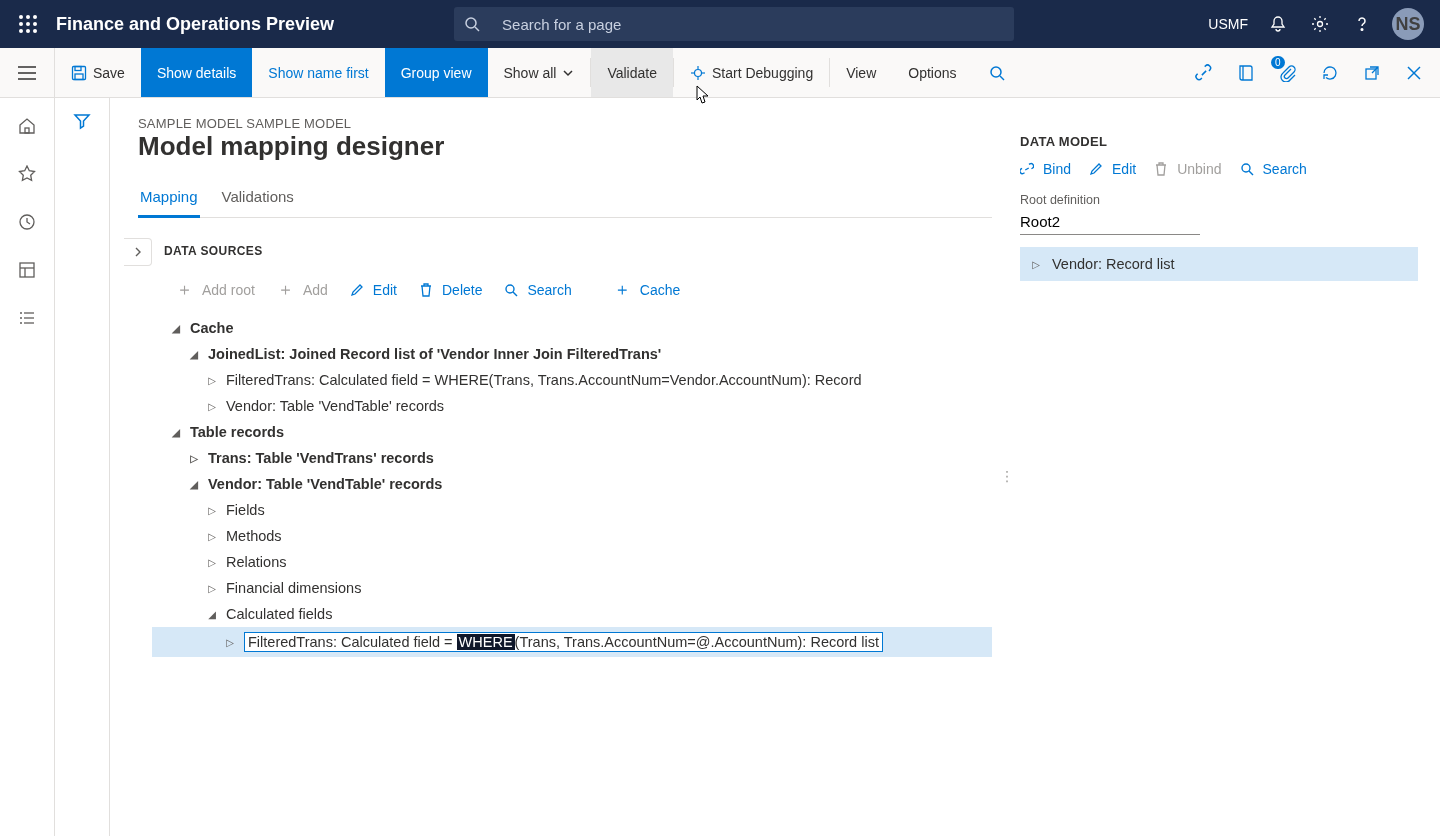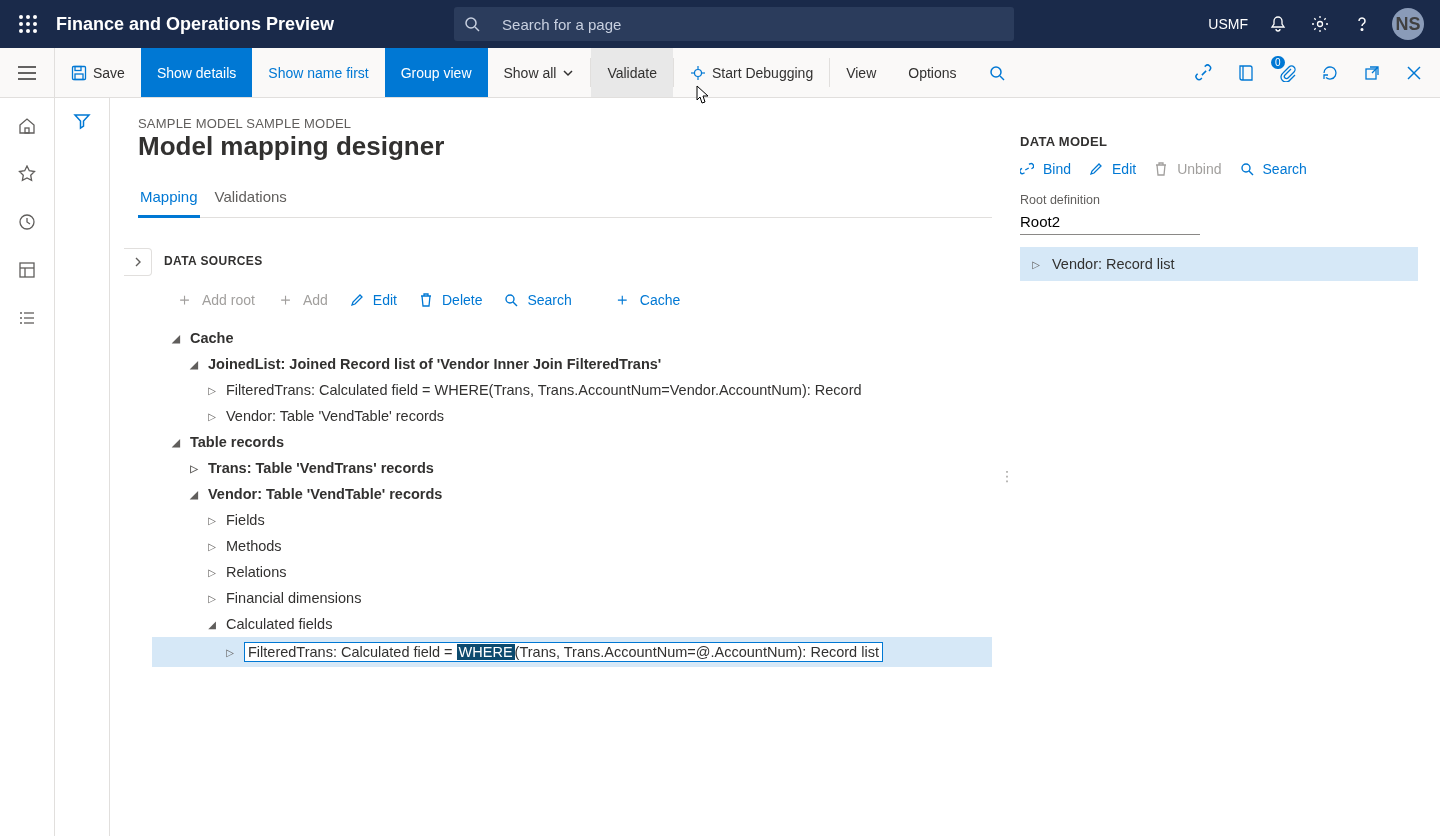--- a/index.html
+++ b/index.html
@@ -27,38 +27,38 @@
 .shell { display:flex; height:calc(836px - 98px); }
 .nav-rail { width:55px; border-right:1px solid #e1dfdd; display:flex; flex-direction:column; align-items:center; padding-top:16px; gap:24px;}
 .nav-rail .rail-icon { width:24px;height:24px; color:#605e5c; cursor:pointer; display:flex;align-items:center;justify-content:center;}
 
 .content { flex:1; display:flex; }
 .filter-col { width:55px; border-right:1px solid #e1dfdd; display:flex; justify-content:center; padding-top:14px;}
 .main { flex:1; padding:18px 0 0 28px; display:flex; }
 .left-pane { flex:1; padding-right:12px; }
 .breadcrumb { font-size:13px; color:#605e5c; letter-spacing:0.2px; }
 .page-title { font-size:26px; font-weight:600; margin-top:0; }
-.tabs { margin-top:18px; display:flex; gap:13px; border-bottom:1px solid #e1dfdd; }
+.tabs { margin-top:18px; display:flex; gap:20px; border-bottom:1px solid #e1dfdd; }
 .tab { padding:8px 2px 10px 2px; color:#605e5c; cursor:pointer; font-size:15px;}
 .tab.active { color:#0078d4; border-bottom:3px solid #0078d4; font-weight:400; margin-bottom:-1px;}
 
-.sub-head-row { display:flex; align-items:flex-start; margin-top:30px; }
+.sub-head-row { display:flex; align-items:flex-start; margin-top:20px; }
 .expand-notch { width:28px; height:28px; border:1px solid #e1dfdd; border-left:none; border-radius:0 4px 4px 0; display:flex;align-items:center;justify-content:center; margin-left:-14px; margin-right:12px; background:#fff;}
 .panel-title { font-size:12px; font-weight:700; letter-spacing:0.4px; margin-top:6px;}
 .cmd-row { display:flex; gap:22px; margin-top:12px; padding-left:38px; }
 .cmd { display:flex; align-items:center; gap:9px; color:#0078d4; cursor:pointer; font-size:14px;}
 .cmd.disabled { color:#a19f9d; cursor:default; }
 
 .tree { margin-top:14px; padding-left:14px; font-size:14.5px; }
 .tree-row { display:flex; align-items:center; padding:5px 4px; gap:8px; }
 .caret { width:12px; display:inline-flex; justify-content:center; color:#605e5c; cursor:pointer; font-size:10px;}
 .tree-row.bold { font-weight:600; }
 .tree-row.sel { background:#d6e8f7; }
 .sel-text { border:1px solid #0078d4; padding:1px 3px; background:#fff;}
-.hl { background:#0c4a6e; color:#fff; padding:0 2px;}
+.hl { background:#0f172a; color:#fff; padding:0 2px;}
 .indent-1 { padding-left: 18px; }
 .indent-2 { padding-left: 36px; }
 .indent-3 { padding-left: 54px; }
 .indent-4 { padding-left: 72px; }
 
 .splitter { width:6px; cursor:col-resize; display:flex;align-items:center;justify-content:center;color:#a19f9d;}
 .right-pane { width:430px; padding:18px 22px 0 10px; }
 .rp-title { font-size:13px; font-weight:700; letter-spacing:0.3px; }
 .rp-cmds { display:flex; gap:18px; margin-top:12px; font-size:14.5px; }
 .rp-cmds .cmd.disabled{ color:#a19f9d;}

